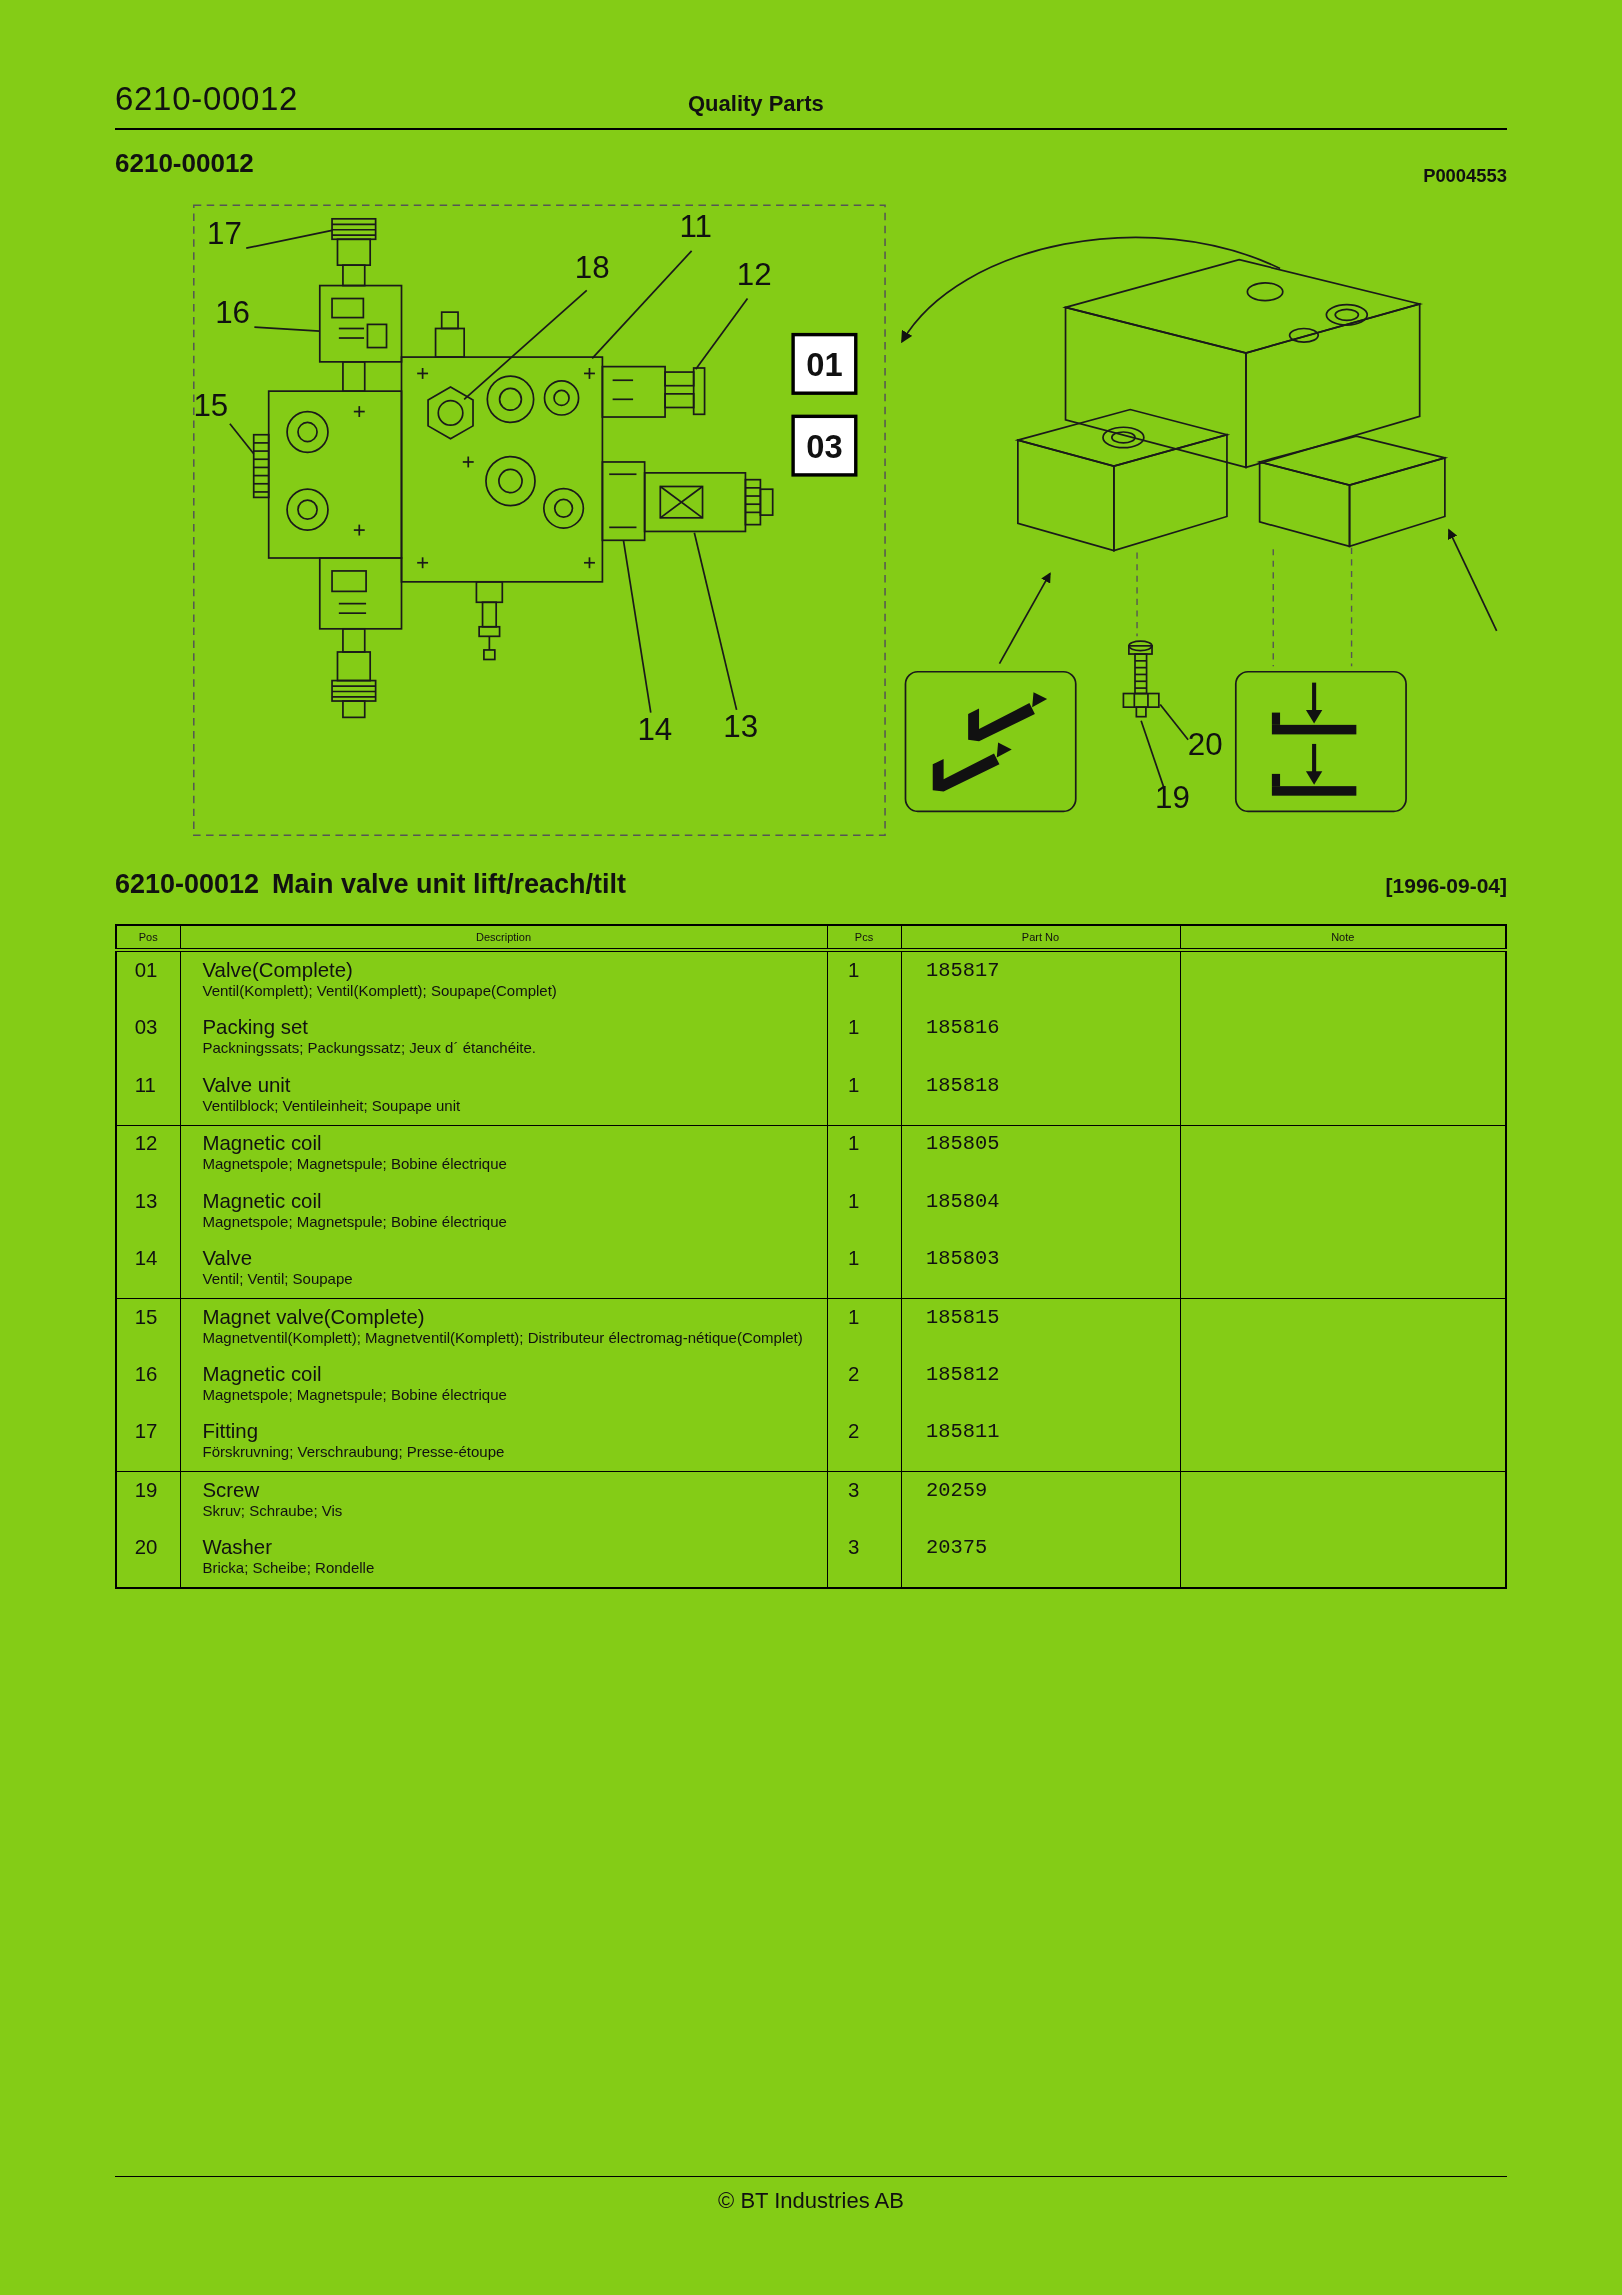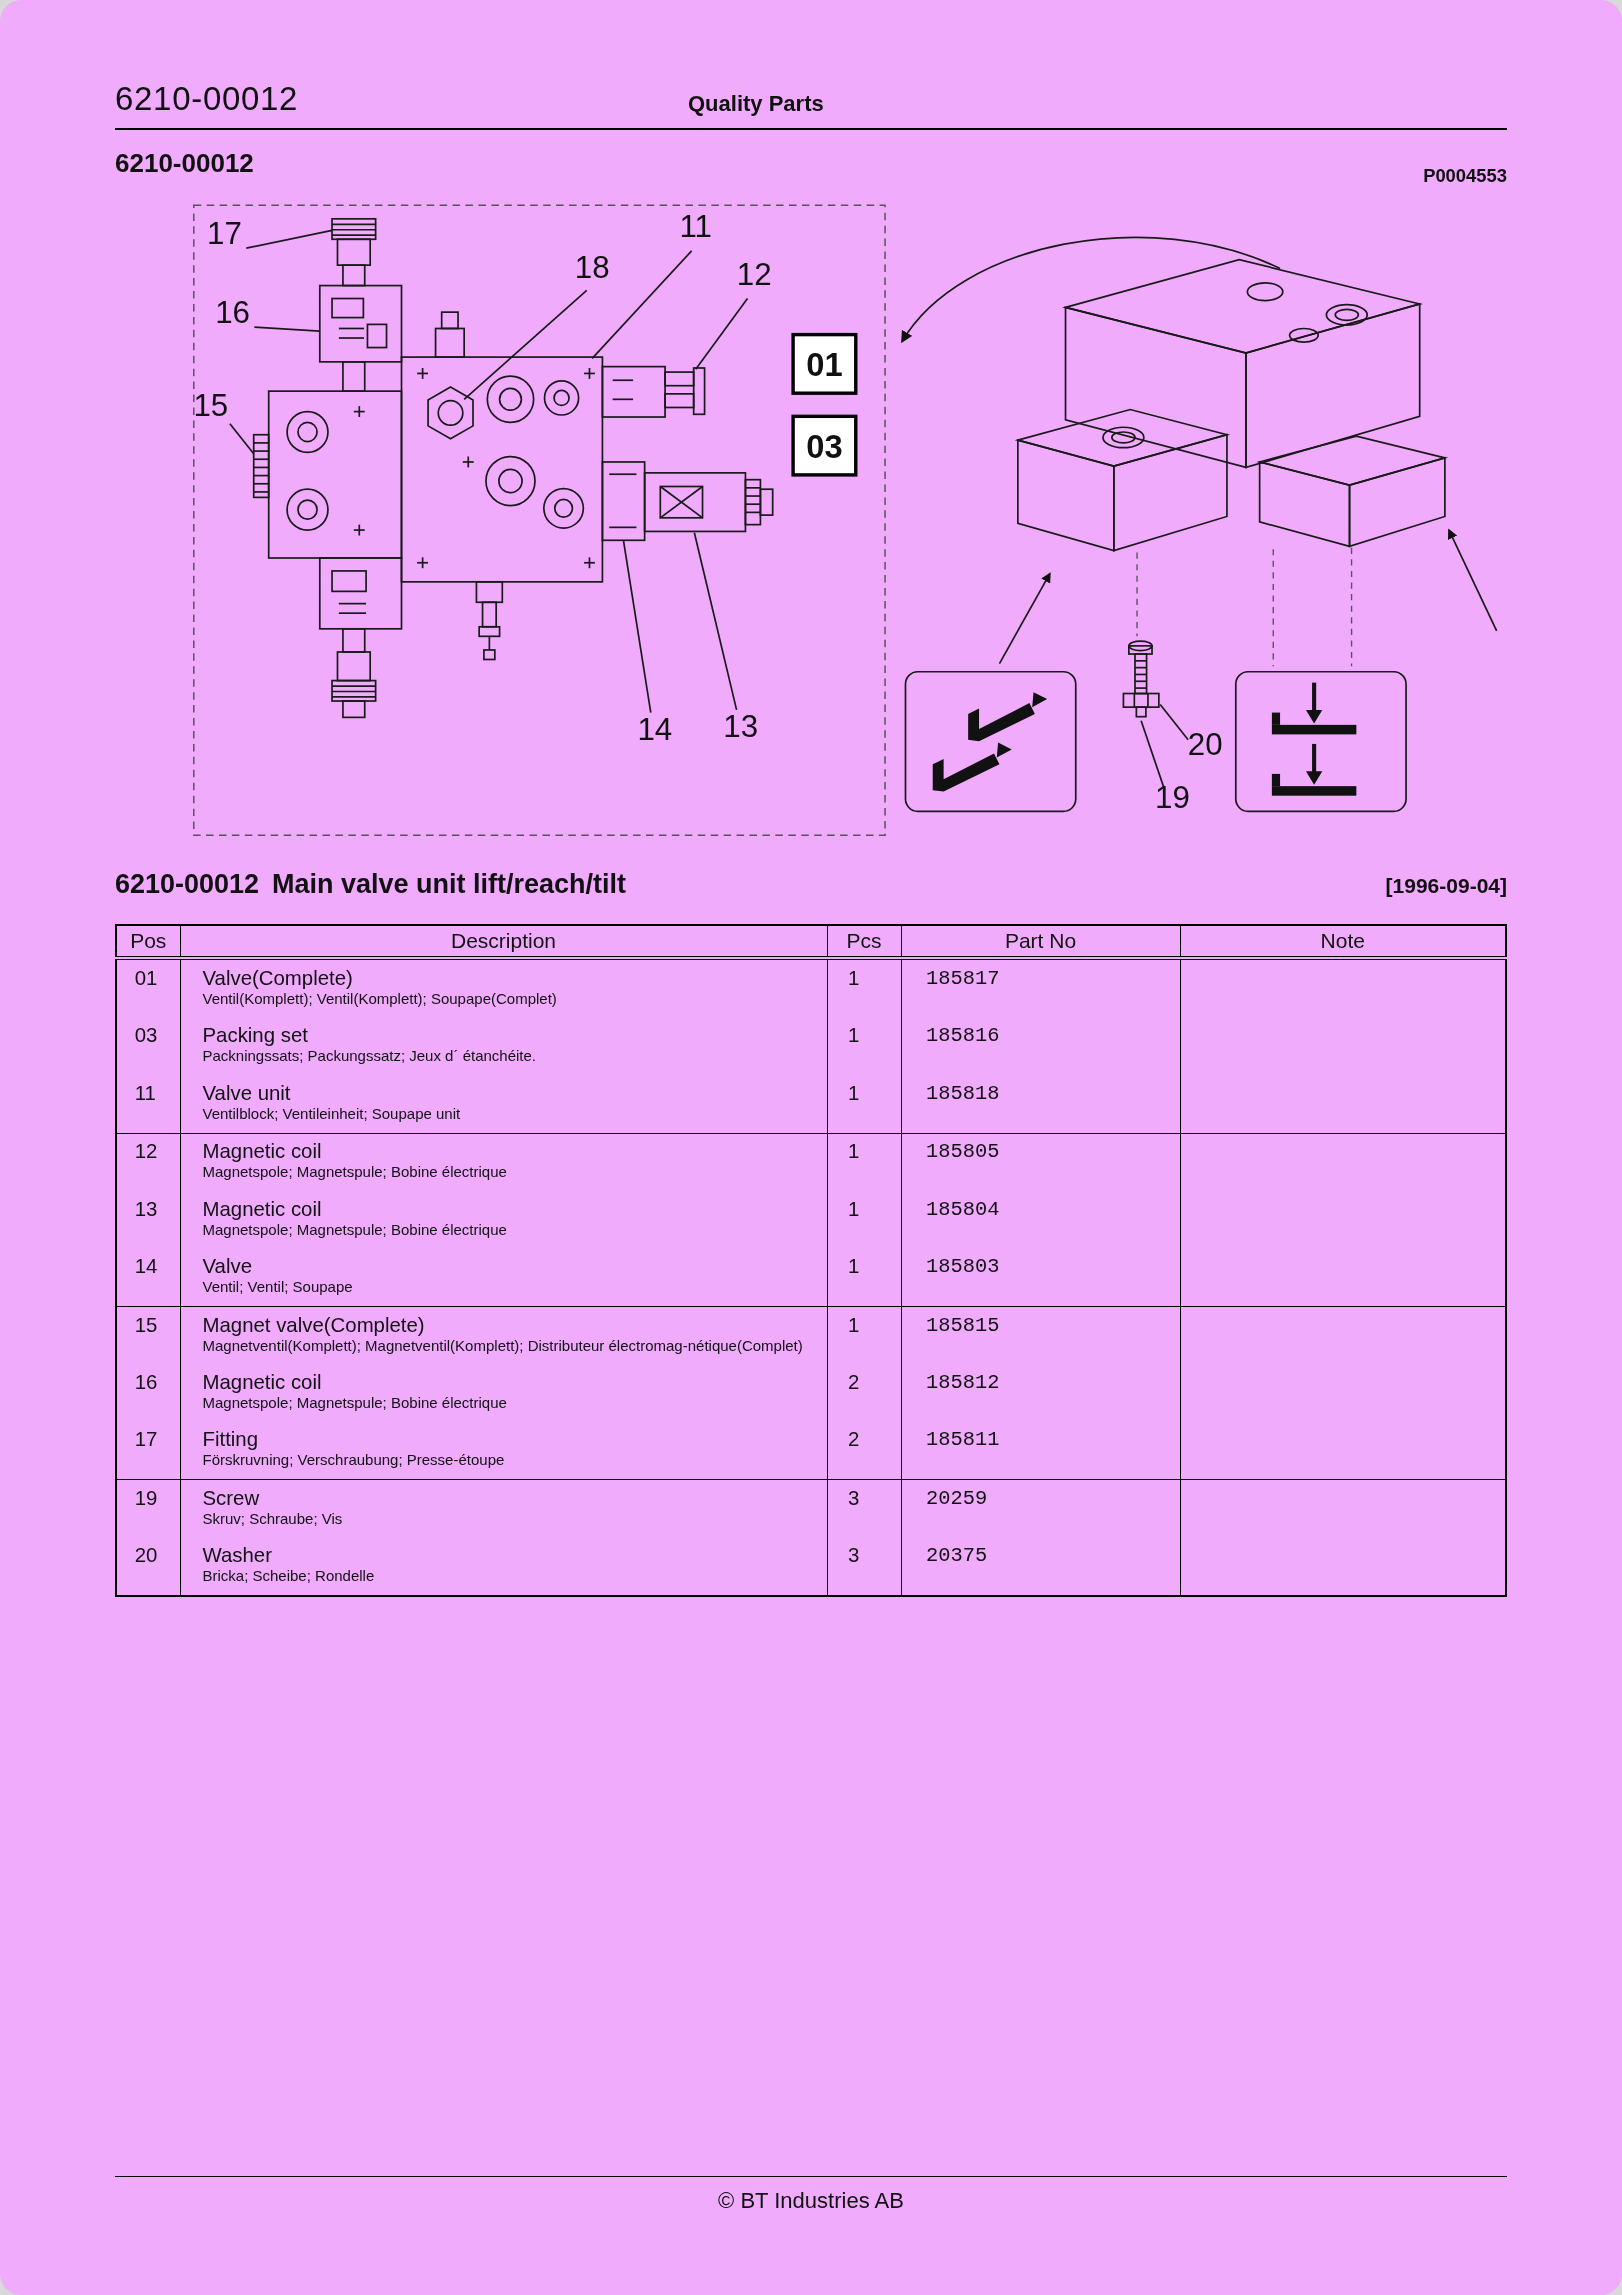--- a/index.html
+++ b/index.html
@@ -1,26 +1,25 @@
 <!DOCTYPE html>
 <html style="font-size:11px"><head>
 <meta charset="utf-8">
 <style>
   * { margin:0; padding:0; box-sizing:border-box; }
   html, body { background:#d9d9d9; }
   .page {
     position:relative;
     width:1622px; height:2295px;
     margin:0 auto;
-    background:#f0abfc;
+    background:#84cc16;
     color:#111;
     font-family:"Liberation Sans", sans-serif;
     padding:80px 115px 0 115px;
     overflow:hidden;
-    border-radius:21px;
   }
   
   .masthead { position:relative; border-bottom:2px solid #000; padding-bottom:9.5px; }
   .masthead .doc-num { font-size:33px; font-weight:normal; letter-spacing:0.7px; }
   .masthead .center-title { position:absolute; left:573px; bottom:11px; font-size:22px; font-weight:bold; }
   .sub-header { display:flex; justify-content:space-between; align-items:center; margin-top:11px; }
   .sub-header .bold-num { font-size:26px; font-weight:bold; }
   .sub-header .ref-code { font-size:18.4px; font-weight:bold;margin-top:24px; }
   
   .diagram { margin-top:8.2px; height:647px; }
@@ -43,21 +42,21 @@
   .parts-table { margin-top:24.5px; width:100%; border-collapse:collapse; border:2px solid #000; table-layout:fixed; }
   .parts-table col.col-pos  { width:64px; }
   .parts-table col.col-desc { width:647px; }
   .parts-table col.col-pcs  { width:74px; }
   .parts-table col.col-part { width:279px; }
   .meta-row td { border-bottom:1.4px solid #000; height:40px; font-size:18.4px; vertical-align:middle; }
   .meta-row td + td { border-left:1.4px solid #000; }
   .meta-mid { padding-left:55px; }
   .meta-mid .gap { margin-left:29px; }
   .meta-note { padding-left:55px; }
-  .head-row th { font-size:21px; font-weight:normal; height:33px; vertical-align:middle;
+  .head-row th { font-size:11px; font-weight:normal; height:25px; vertical-align:middle;
                  border-bottom:4.1px double #000; }
   .head-row th + th { border-left:1.4px solid #000; }
   .parts-table tbody td { vertical-align:top; padding-top:6.8px; }
   .parts-table tbody td + td { border-left:1.4px solid #000; }
   tr.group-end td { border-bottom:1.4px solid #000; }
   .c-pos  { padding-left:17.7px; font-size:20.4px; }
   .c-desc { padding-left:22px; padding-right:13.6px; }
   .d-main { font-size:20.4px; }
   .d-sub  { font-size:15px; margin-top:0; padding-bottom:8.9px; line-height:1.25; }
   .c-pcs  { padding-left:20.4px; font-size:20.4px; }

